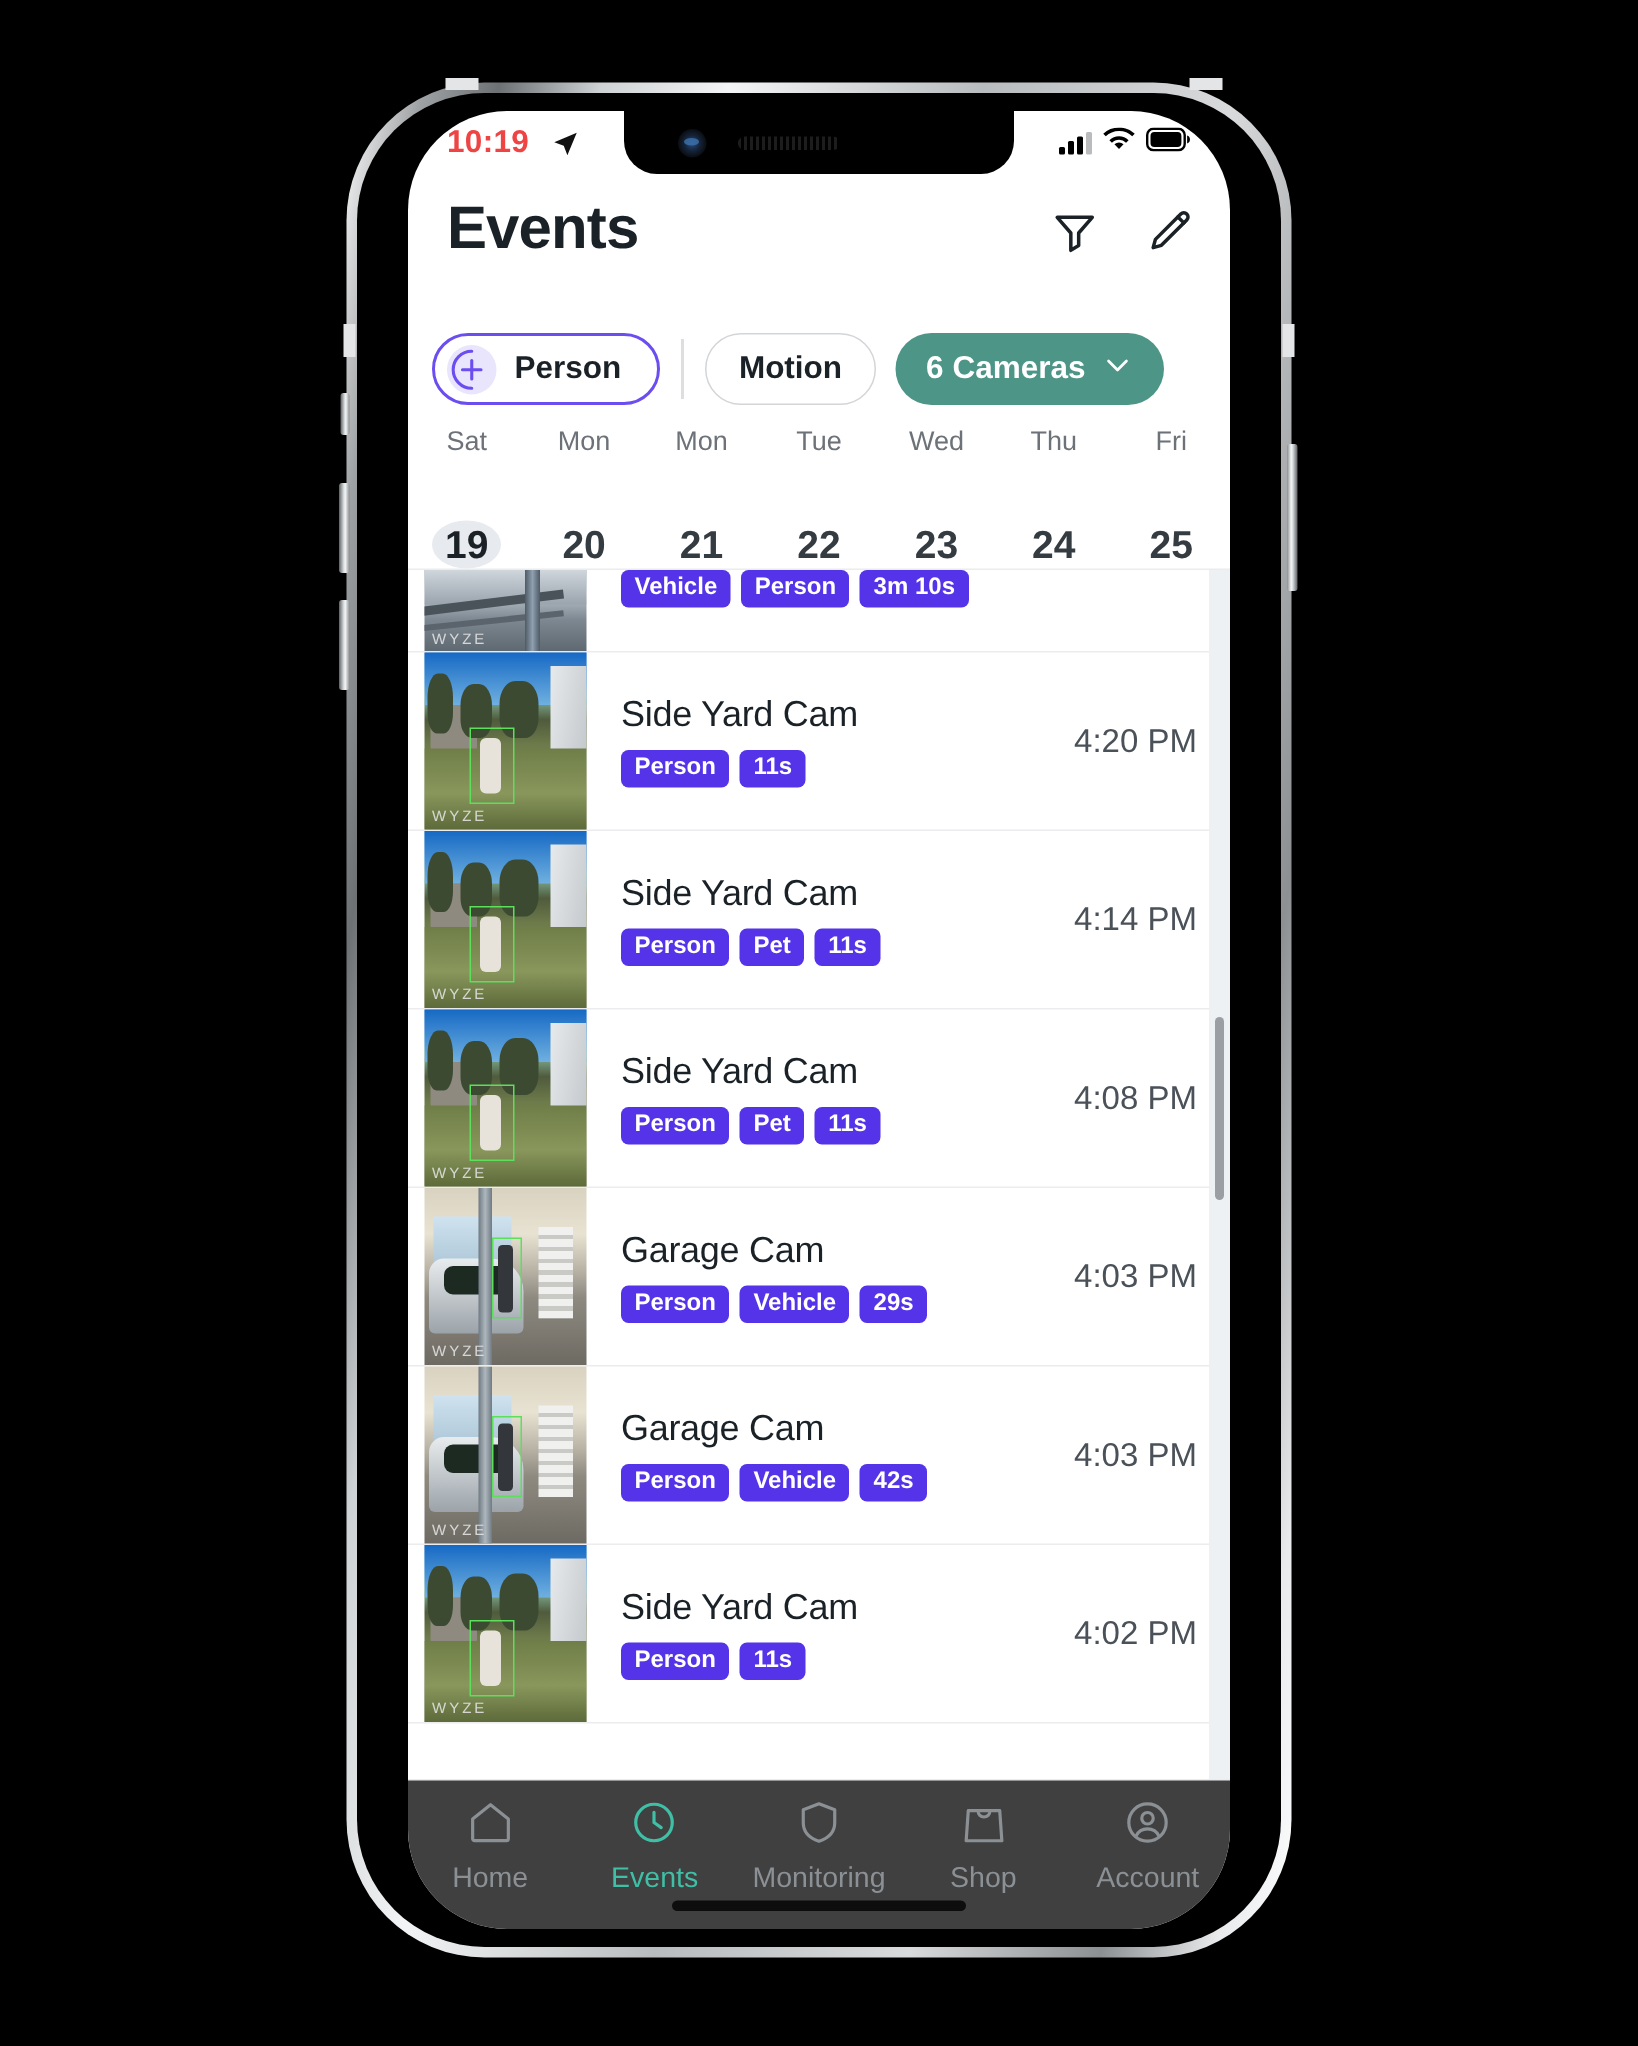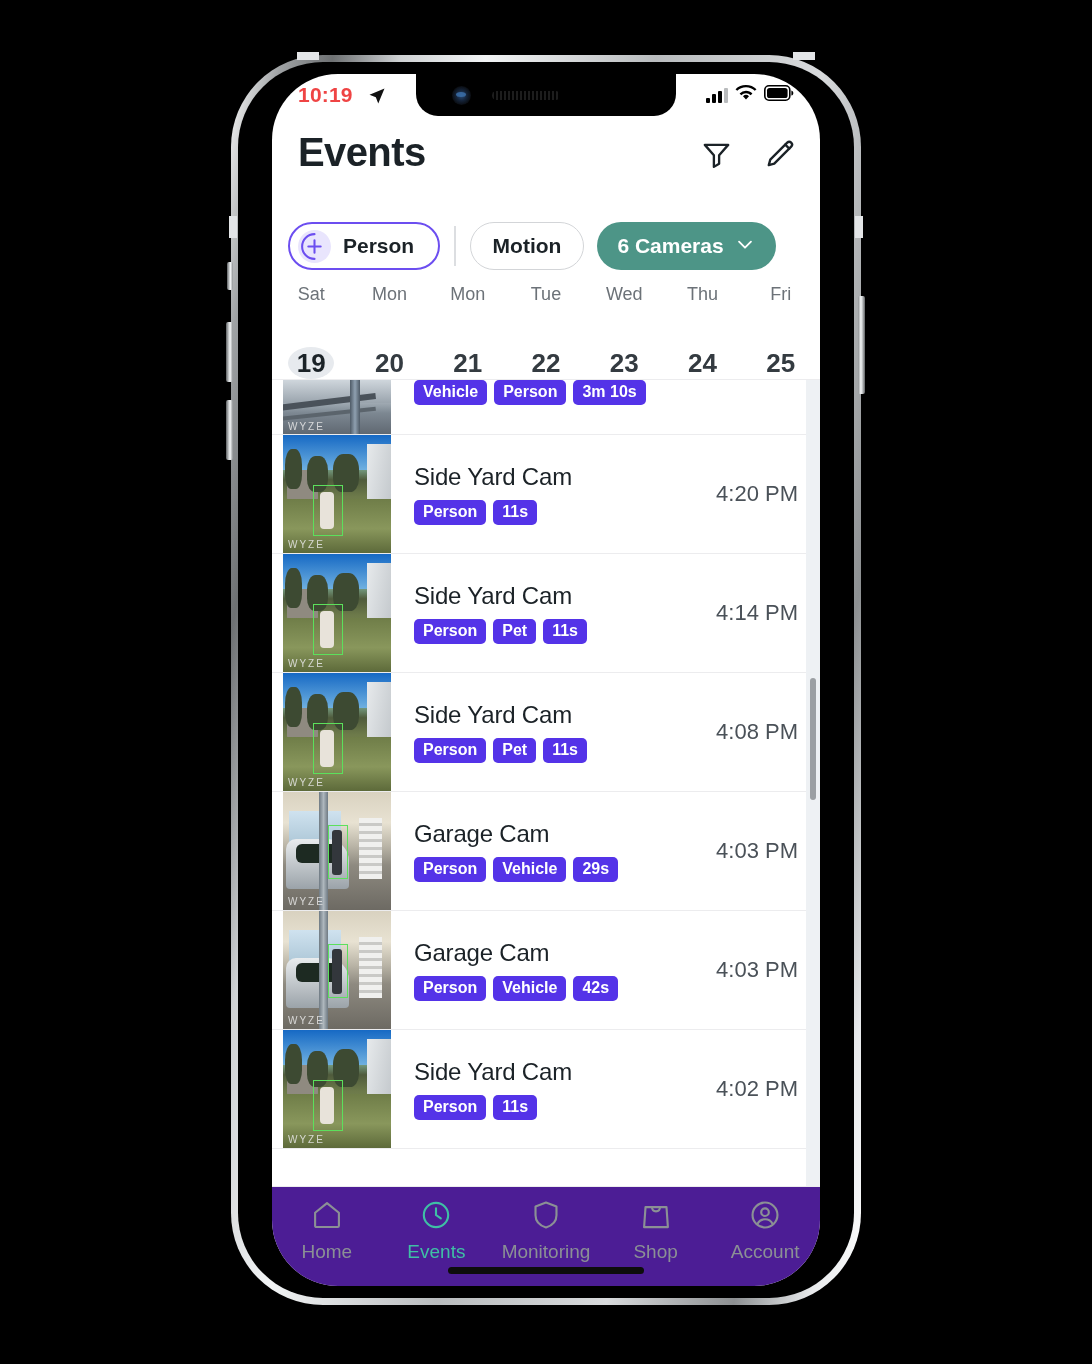--- a/index.html
+++ b/index.html
@@ -99,21 +99,21 @@
         padding:4px 9px 5px; line-height:1; }
   .etime{ font-size:22px; color:#4a5158; padding-right:22px; white-space:nowrap; }
   .event-row.partial .info{ padding-top:0; }
 
   
   #list-scrollbar-track{ position:absolute; right:0; top:306px; bottom:100px; width:14px; background:#eef1f4; z-index:12; }
   #list-scrollbar-thumb{ position:absolute; right:4px; top:604px; width:6px; height:122px;
       background:#9b9fa3; border-radius:3px; z-index:13; }
 
   
-  #bottom-nav{ position:absolute; left:0; right:0; bottom:0; height:100px; background:#4c1d95;
+  #bottom-nav{ position:absolute; left:0; right:0; bottom:0; height:100px; background:#404040;
       border-top:1px solid #ececee; display:flex; z-index:20; }
   .nav-item{ flex:1; display:flex; flex-direction:column; align-items:center; justify-content:flex-start; padding-top:11px; }
   .nav-label{ font-size:19px; color:#8b9095; margin-top:5px; }
   .nav-item.active .nav-label{ color:#3fbfa5; }
   #home-indicator{ position:absolute; left:50%; transform:translateX(-50%); bottom:12px;
       width:196px; height:7px; border-radius:4px; background:#0d0d0d; z-index:30; }
 
   
   .sc-yard{ background:
      radial-gradient(ellipse at 78% 16%,#f2f4f6 0 7%,transparent 8%),

